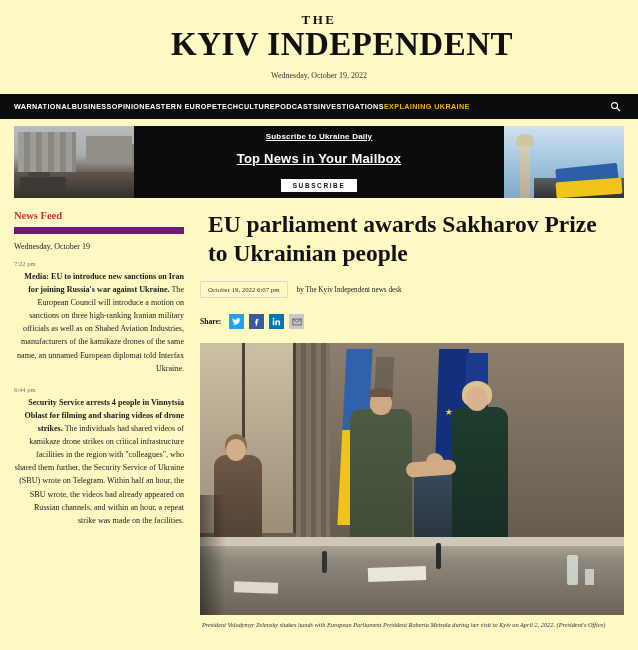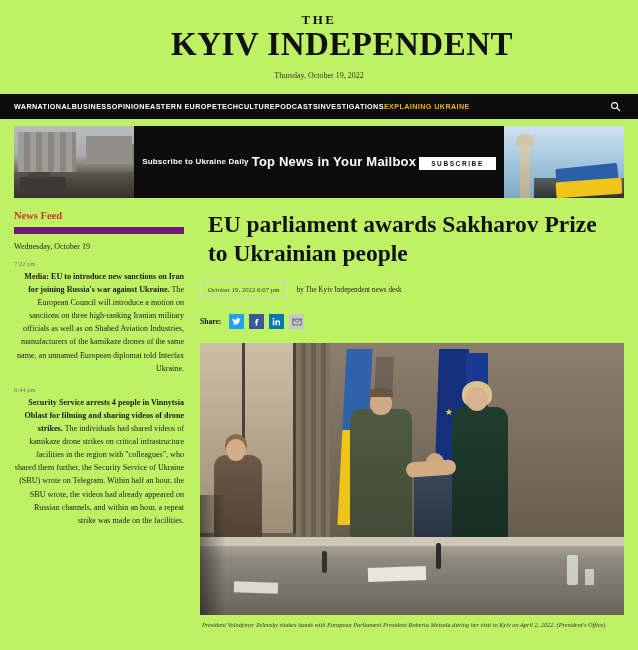--- a/index.html
+++ b/index.html
@@ -3,21 +3,21 @@
 <meta charset="utf-8">
 <style>
   * { box-sizing: border-box; }
   html, body {
     margin: 0; padding: 0;
     background: #ffffff;
     width: 638px; height: 650px;
     overflow: hidden;
     font-family: "Liberation Serif", serif;
   }
-  .page { width: 638px; height: 650px; position: relative; background: #bef264; }
+  .page { width: 638px; height: 650px; position: relative; background: #fef9c3; }
 
   
   .masthead { padding: 12px 0 6px; text-align: center; }
   .mast-the {
     font-family: "Liberation Serif", serif;
     font-size: 13px; letter-spacing: 2.5px; color: #111;
     font-weight: 700; margin-bottom: -2px;
   }
   .mast-title {
     font-family: "Liberation Serif", serif;
@@ -44,22 +44,22 @@
   .nav-search { width: 14px; text-align: right; cursor: pointer; }
   .nav-search svg { display: block; }
 
   
   .promo {
     margin: 7px 14px 0; height: 72px; display: flex;
     background: #0c0c0c; overflow: hidden; position: relative;
   }
   .promo-left, .promo-right { width: 120px; position: relative; overflow: hidden; }
   .promo-center {
-    flex: 1; color: #fff; display: flex; flex-direction: row;
-    align-items: center; justify-content: center; gap: 3px;
+    flex: 1; color: #fff; display: flex; flex-direction: column;
+    align-items: center; justify-content: center; gap: 10px; text-decoration: underline;
   }
   .promo-sub {
     font-family: "Liberation Sans", sans-serif;
     font-size: 8px; font-weight: 700; letter-spacing: 0.2px;
   }
   .promo-head {
     font-family: "Liberation Sans", sans-serif;
     font-size: 13px; font-weight: 700; letter-spacing: 0.2px;
   }
   .promo-btn {
@@ -297,21 +297,21 @@
   }
 </style>
 </head>
 <body>
 
 <div class="page">
 
   <header class="masthead">
     <div class="mast-the">THE</div>
     <div class="mast-title">KYIV INDEPENDENT</div>
-    <div class="mast-date">Thursday, October 19, 2022</div>
+    <div class="mast-date">Wednesday, October 19, 2022</div>
   </header>
 
   <nav class="navbar">
     <div class="nav-items">
       <span class="nav-item">WAR</span>
       <span class="nav-item">NATIONAL</span>
       <span class="nav-item">BUSINESS</span>
       <span class="nav-item">OPINION</span>
       <span class="nav-item">EASTERN EUROPE</span>
       <span class="nav-item">TECH</span>

